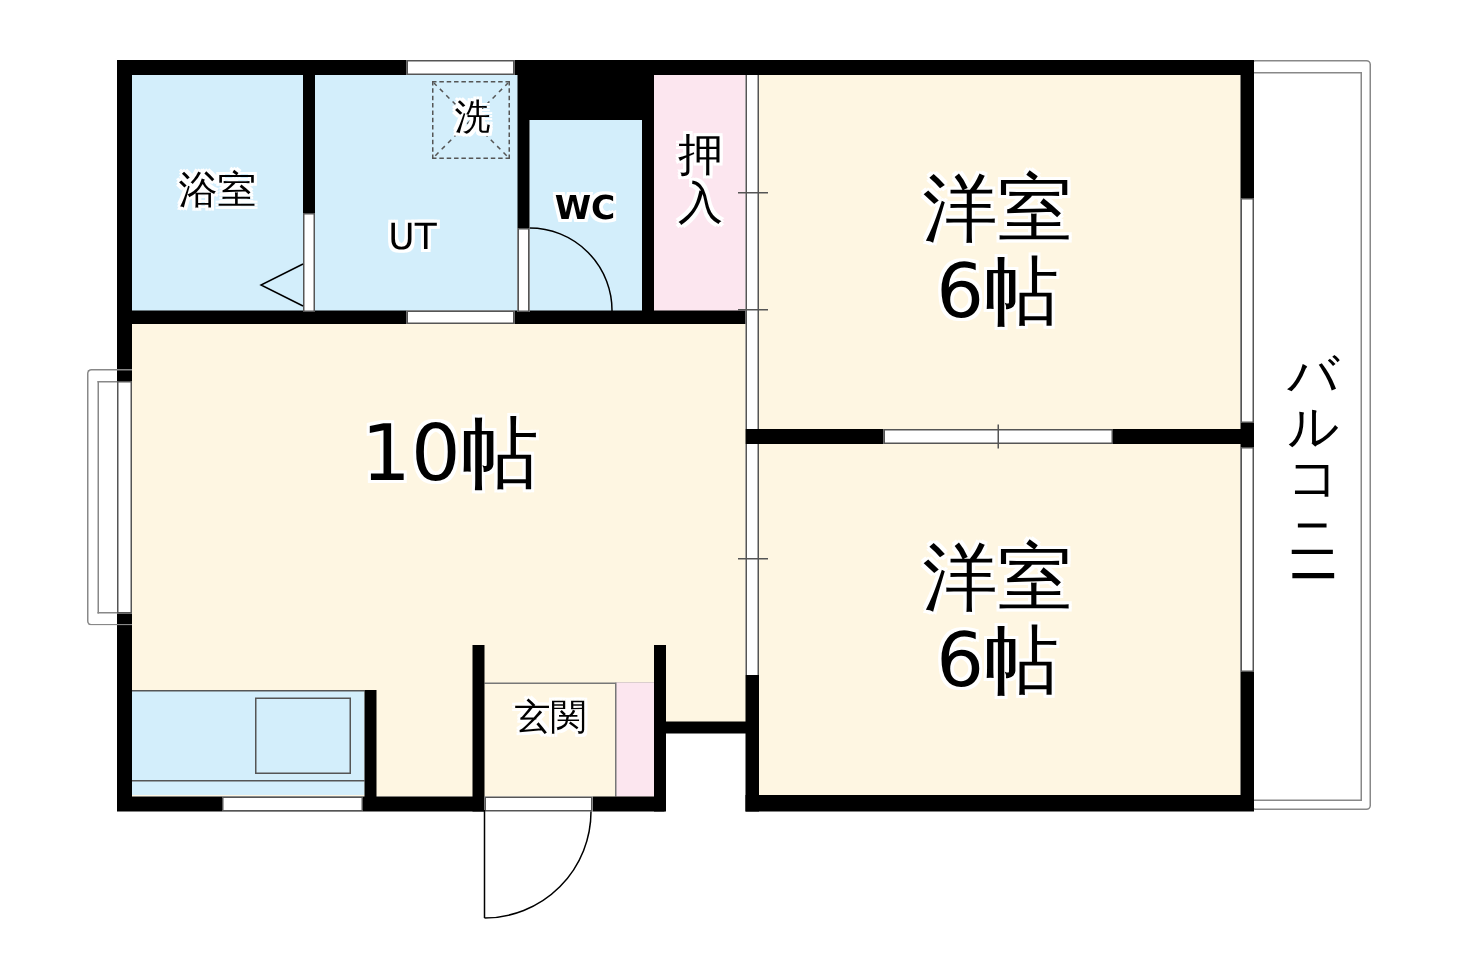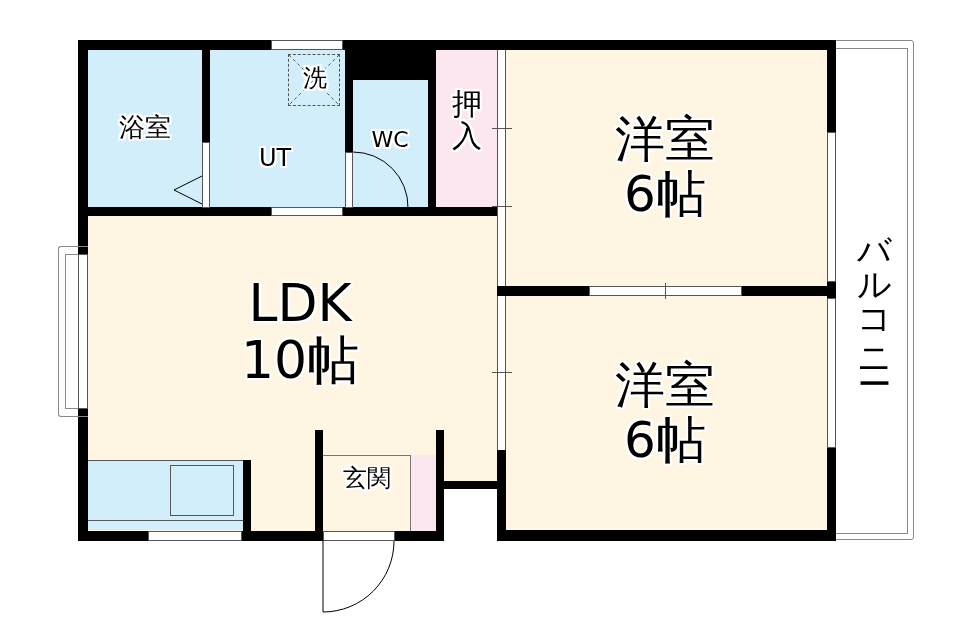--- a/index.html
+++ b/index.html
@@ -99,31 +99,30 @@
 <div class="abs" style="left:288px;top:54px;width:52px;height:52px;border:1px dashed #555;box-sizing:border-box;">
   <svg class="abs" style="left:0;top:0;" width="50" height="50">
       <line x1="0" y1="0" x2="50" y2="50" stroke="#555" stroke-dasharray="3,3"></line>
       <line x1="50" y1="0" x2="0" y2="50" stroke="#555" stroke-dasharray="3,3"></line>
     </svg>
 </div>
 
 <div class="label" style="left:100px;top:114px;width:90px;font-size:26px;">浴室</div>
 <div class="label" style="left:290px;top:66px;width:50px;font-size:24px;">洗</div>
 <div class="label" style="left:230px;top:146px;width:90px;font-size:24px;">UT</div>
-<div class="label" style="left:355px;top:128px;width:70px;font-size:22px;">WC</div>
+<div class="label" style="left:355px;top:128px;width:70px;font-size:22px;font-weight:bold;">WC</div>
 <div class="label" style="left:438px;top:88px;width:58px;font-size:30px;">
   <div>押</div>
   <div>入</div>
 </div>
 <div class="label" style="left:585px;top:112px;width:160px;font-size:50px;line-height:1.1;">
   <div>洋室</div>
   <div>6帖</div>
 </div>
 <div class="label" style="left:585px;top:358px;width:160px;font-size:50px;line-height:1.1;">
   <div>洋室</div>
   <div>6帖</div>
 </div>
 <div class="label" style="left:210px;top:275px;width:180px;font-size:52px;line-height:1.1;">
-  <div>LDK</div>
   <div>10帖</div>
 </div>
 <div class="label" style="left:326px;top:466px;width:82px;font-size:24px;">玄関</div>
 <div class="label" style="left:852px;top:212px;width:40px;font-size:34px;writing-mode:vertical-rl;line-height:1;">バルコニー</div>
 
 </body></html>

